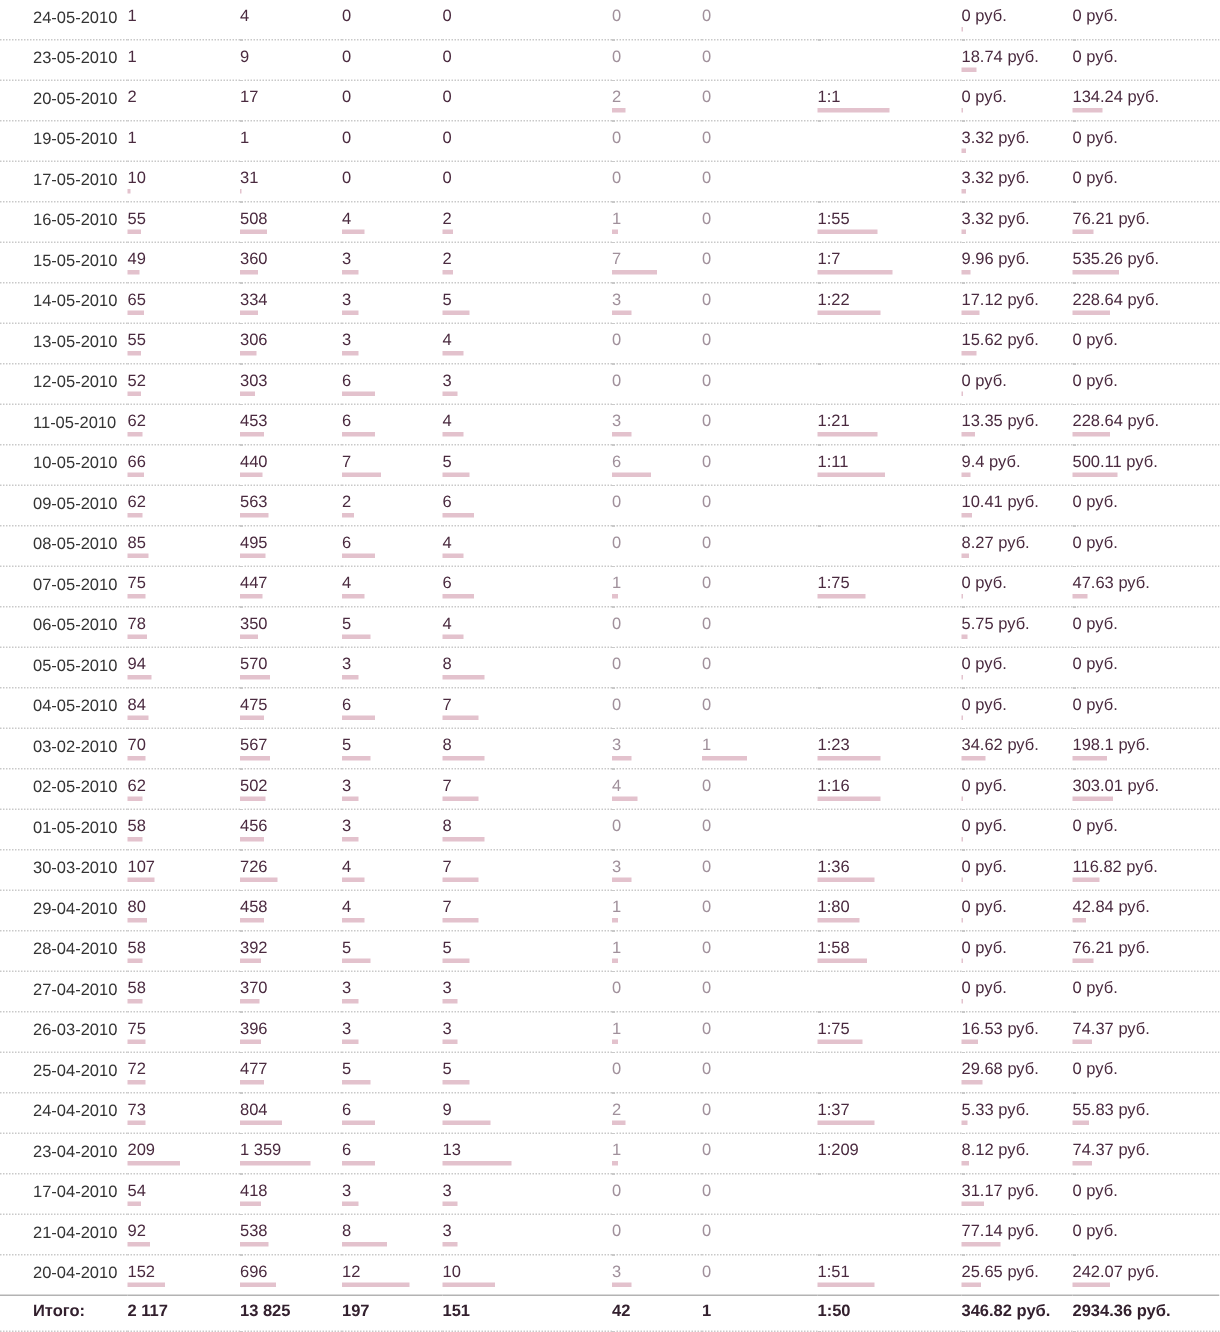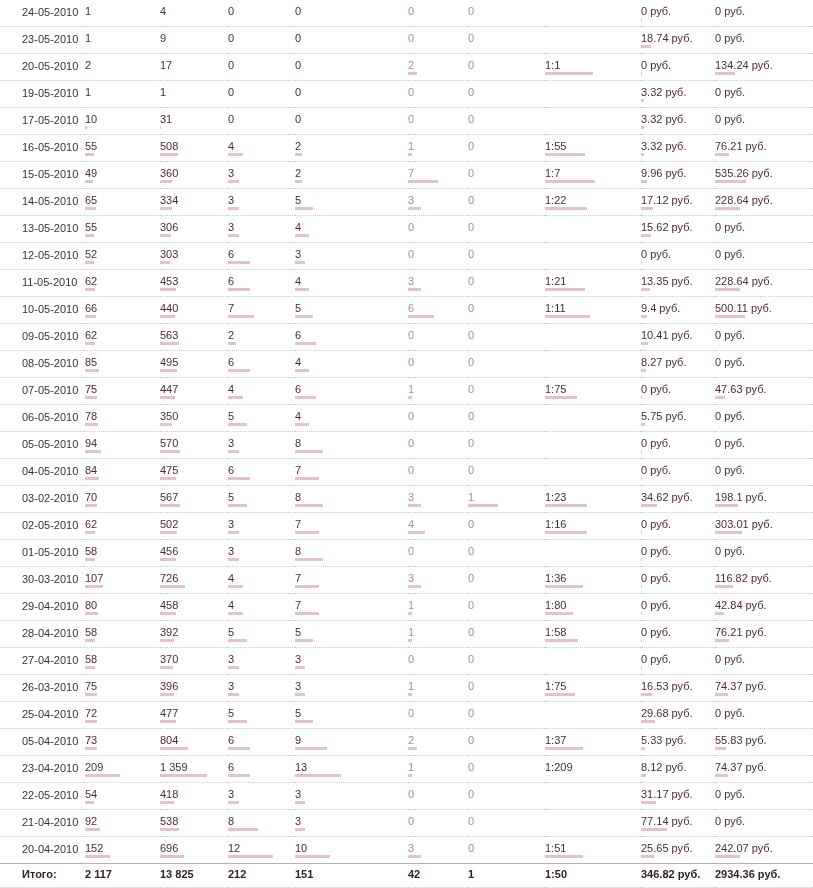--- a/index.html
+++ b/index.html
@@ -371,21 +371,21 @@
           <td><span class="v">477<i class="bar" style="width: 16px;"></i></span></td>
           <td><span class="v">5<i class="bar" style="width: 19px;"></i></span></td>
           <td><span class="v">5<i class="bar" style="width: 18px;"></i></span></td>
           <td class="dim"><span class="v">0</span></td>
           <td class="dim"><span class="v">0</span></td>
           <td></td>
           <td><span class="v">29.68<i class="bar" style="width: 14px;"></i></span><span> руб.</span></td>
           <td><span class="v">0</span><span> руб.</span></td>
         </tr>
         <tr>
-          <td class="date">05-04-2010</td>
+          <td class="date">24-04-2010</td>
           <td><span class="v">73<i class="bar" style="width: 12px;"></i></span></td>
           <td><span class="v">804<i class="bar" style="width: 28px;"></i></span></td>
           <td><span class="v">6<i class="bar" style="width: 22px;"></i></span></td>
           <td><span class="v">9<i class="bar" style="width: 32px;"></i></span></td>
           <td class="dim"><span class="v">2<i class="bar" style="width: 9px;"></i></span></td>
           <td class="dim"><span class="v">0</span></td>
           <td><span class="v">1:37<i class="bar" style="width: 38px;"></i></span></td>
           <td><span class="v">5.33<i class="bar" style="width: 4px;"></i></span><span> руб.</span></td>
           <td><span class="v">55.83<i class="bar" style="width: 11px;"></i></span><span> руб.</span></td>
         </tr>
@@ -395,21 +395,21 @@
           <td><span class="v">1 359<i class="bar" style="width: 47px;"></i></span></td>
           <td><span class="v">6<i class="bar" style="width: 22px;"></i></span></td>
           <td><span class="v">13<i class="bar" style="width: 46px;"></i></span></td>
           <td class="dim"><span class="v">1<i class="bar" style="width: 4px;"></i></span></td>
           <td class="dim"><span class="v">0</span></td>
           <td><span class="v">1:209</span></td>
           <td><span class="v">8.12<i class="bar" style="width: 5px;"></i></span><span> руб.</span></td>
           <td><span class="v">74.37<i class="bar" style="width: 13px;"></i></span><span> руб.</span></td>
         </tr>
         <tr>
-          <td class="date">22-05-2010</td>
+          <td class="date">17-04-2010</td>
           <td><span class="v">54<i class="bar" style="width: 9px;"></i></span></td>
           <td><span class="v">418<i class="bar" style="width: 14px;"></i></span></td>
           <td><span class="v">3<i class="bar" style="width: 11px;"></i></span></td>
           <td><span class="v">3<i class="bar" style="width: 10px;"></i></span></td>
           <td class="dim"><span class="v">0</span></td>
           <td class="dim"><span class="v">0</span></td>
           <td></td>
           <td><span class="v">31.17<i class="bar" style="width: 15px;"></i></span><span> руб.</span></td>
           <td><span class="v">0</span><span> руб.</span></td>
         </tr>
@@ -434,21 +434,21 @@
           <td class="dim"><span class="v">3<i class="bar" style="width: 13px;"></i></span></td>
           <td class="dim"><span class="v">0</span></td>
           <td><span class="v">1:51<i class="bar" style="width: 38px;"></i></span></td>
           <td><span class="v">25.65<i class="bar" style="width: 13px;"></i></span><span> руб.</span></td>
           <td><span class="v">242.07<i class="bar" style="width: 25px;"></i></span><span> руб.</span></td>
         </tr>
         <tr class="total">
           <td class="date">Итого:</td>
           <td><span class="v">2 117</span></td>
           <td><span class="v">13 825</span></td>
-          <td><span class="v">212</span></td>
+          <td><span class="v">197</span></td>
           <td><span class="v">151</span></td>
           <td><span class="v">42</span></td>
           <td><span class="v">1</span></td>
           <td><span class="v">1:50</span></td>
           <td><span class="v">346.82</span><span> руб.</span></td>
           <td><span class="v">2934.36</span><span> руб.</span></td>
         </tr>
       </tbody>
   </table>
 </div>

